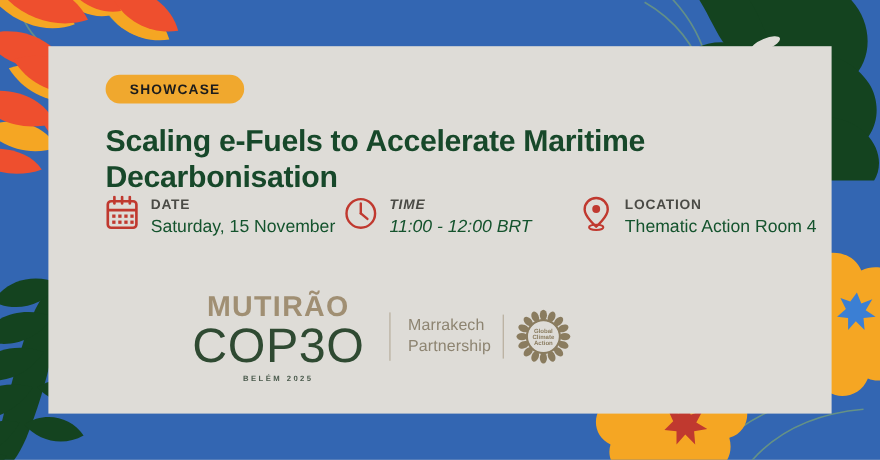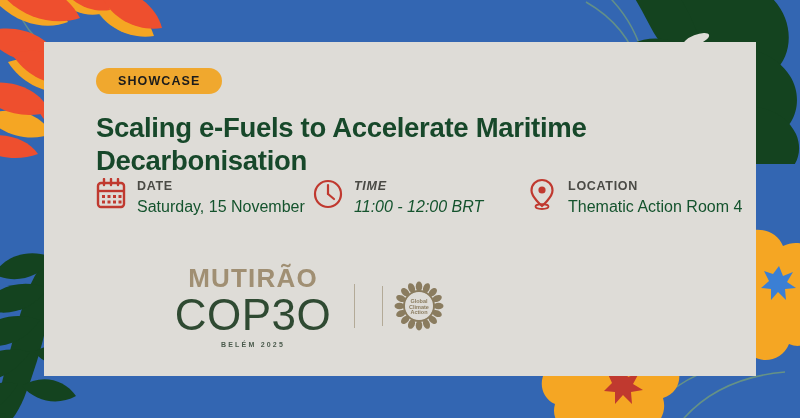--- a/index.html
+++ b/index.html
@@ -257,20 +257,24 @@
       <div id="logo-row">
 
         <div id="logo-cop30">
           <div id="logo-mutirao">MUTIRÃO</div>
           <div id="logo-cop30-main">COP3O</div>
           <div id="logo-belem">BELÉM 2025</div>
         </div>
 
         <div id="logo-divider"></div>
 
+        <div id="logo-marrakech">
+          <div>Marrakech</div>
+          <div>Partnership</div>
+        </div>
 
         <div id="logo-mp-divider"></div>
 
         <svg id="seal" viewBox="0 0 100 100">
           <g fill="#8a7c5f">
             <g id="petals">
               <ellipse cx="50" cy="11" rx="6.5" ry="10"></ellipse>
               <ellipse cx="50" cy="11" rx="6.5" ry="10" transform="rotate(22.5 50 50)"></ellipse>
               <ellipse cx="50" cy="11" rx="6.5" ry="10" transform="rotate(45 50 50)"></ellipse>
               <ellipse cx="50" cy="11" rx="6.5" ry="10" transform="rotate(67.5 50 50)"></ellipse>

